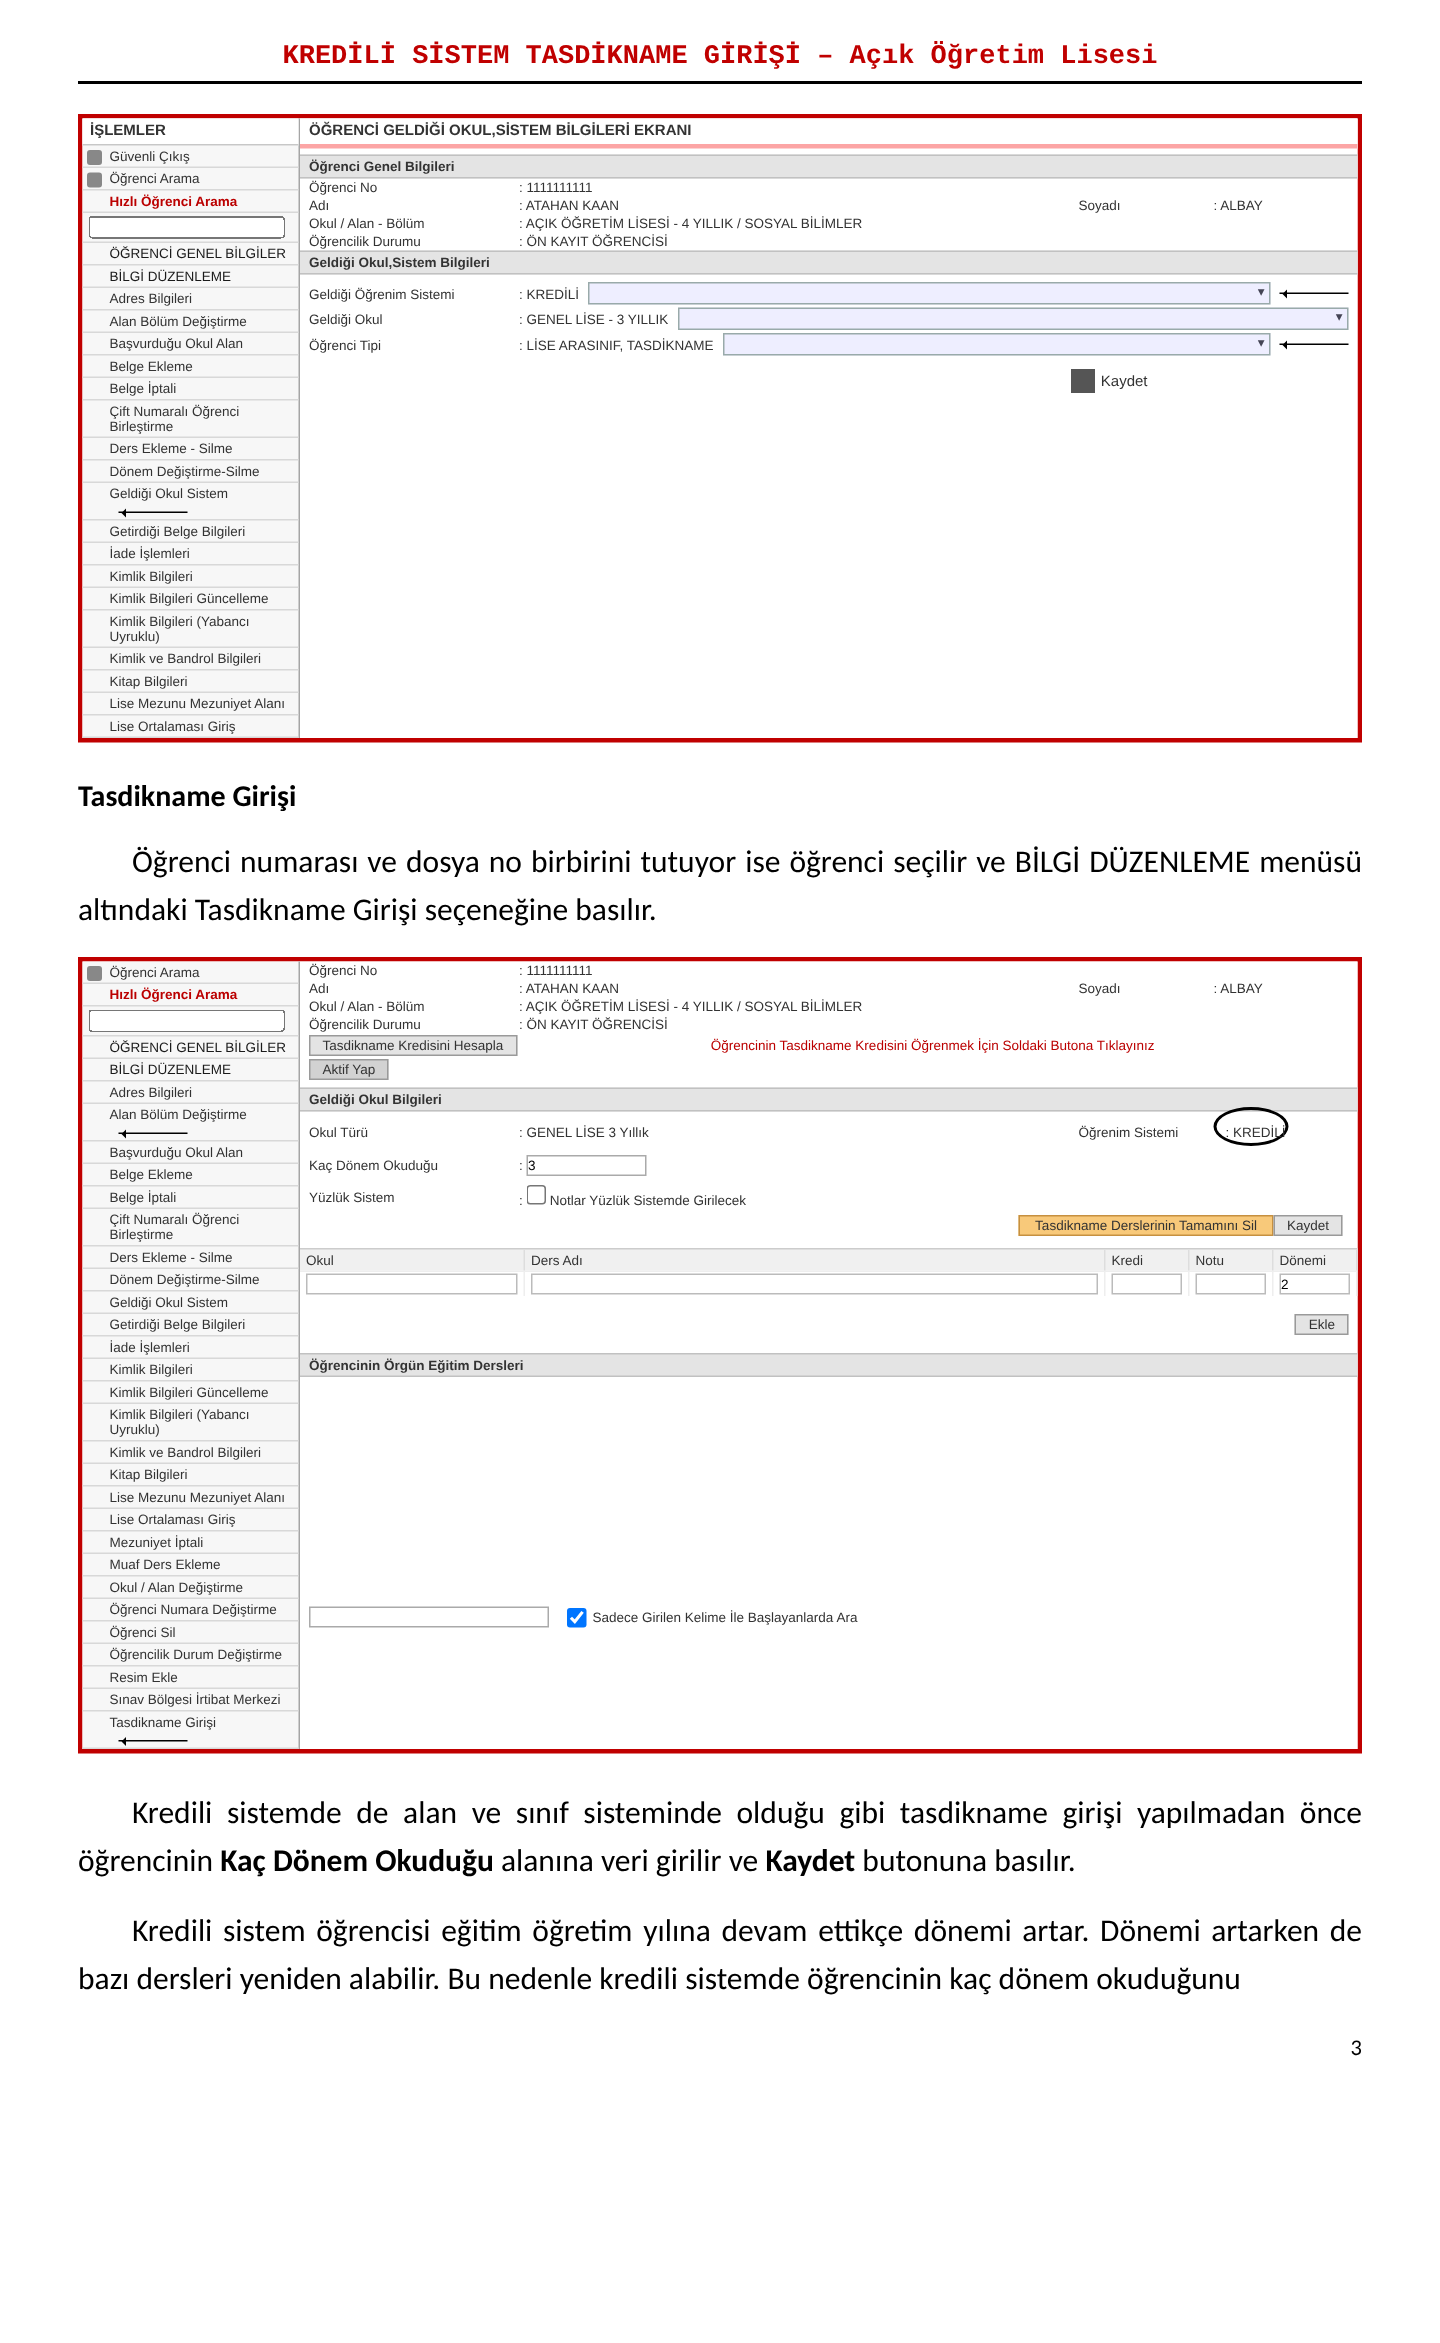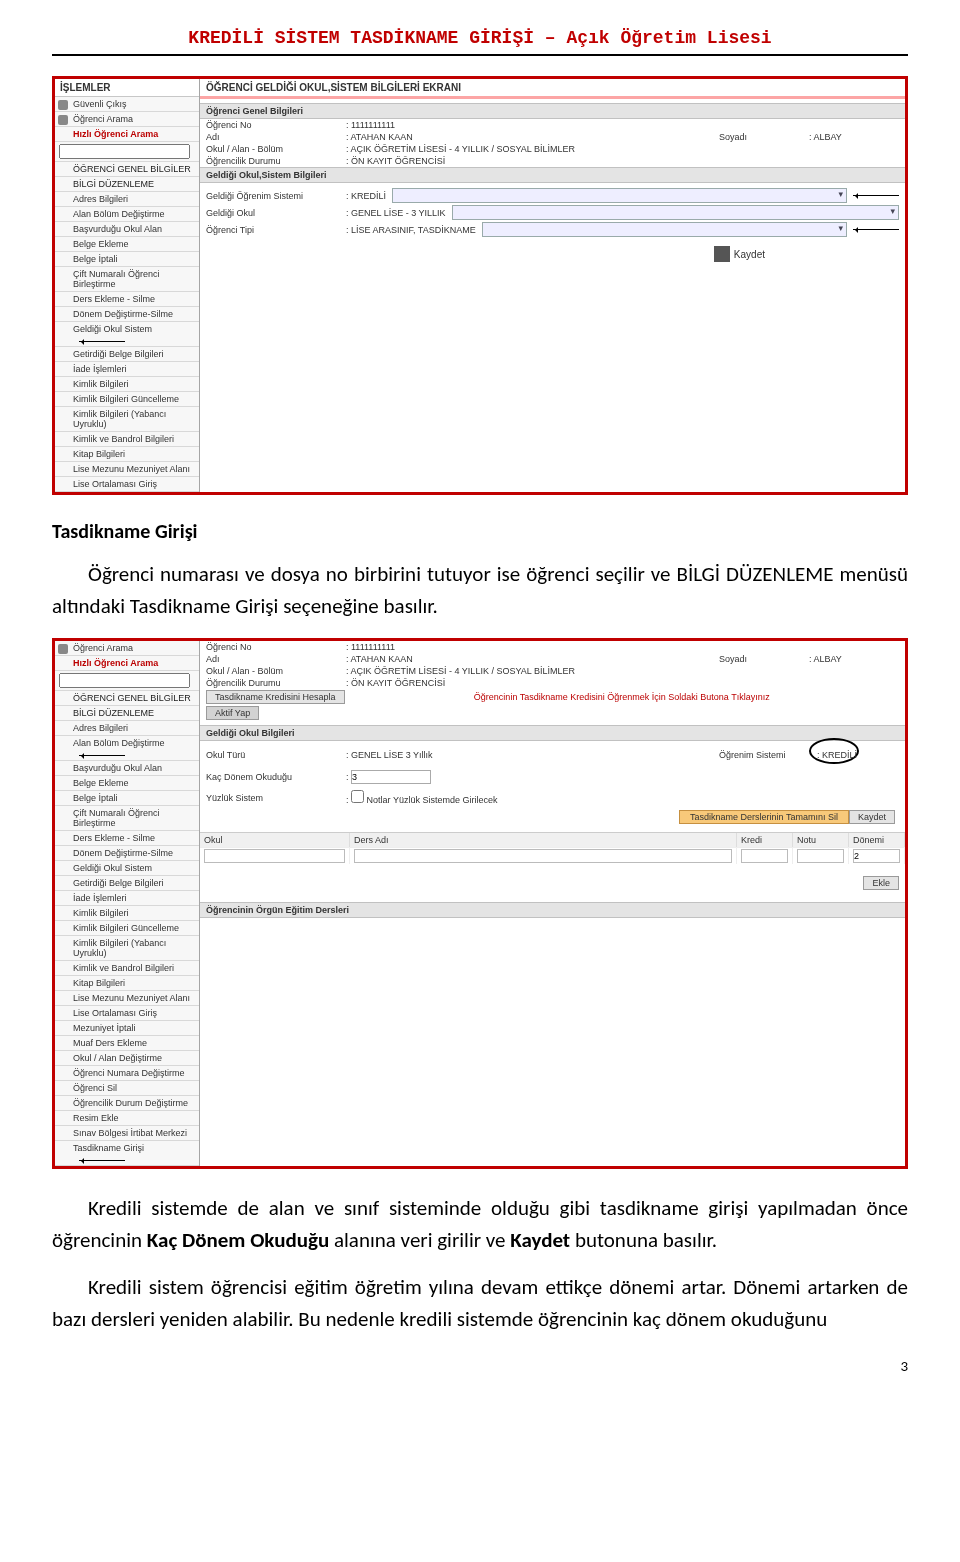--- a/index.html
+++ b/index.html
@@ -251,20 +251,25 @@
         <div class="trow">
           <div class="c-kodu" style="width:150px"><input style=""></div>
           <div class="c-ders" style="flex:1"><input style=""></div>
           <div class="c-kredi" style="width:56px"><input style=""></div>
           <div class="c-notu" style="width:56px"><input style=""></div>
           <div class="c-don" style="width:56px"><input value="2" style=""></div>
         </div>
         <div class="ekle-row"><span class="btn">Ekle</span></div>
         <div class="sep">Öğrencinin Örgün Eğitim Dersleri</div>
         <div style="height:150px"></div>
+        <div class="footer-search">
+          <input class="t" style="">
+          <input type="checkbox" class="c" checked="" style="">
+          <span>Sadece Girilen Kelime İle Başlayanlarda Ara</span>
+        </div>
       </div>
     </div>
   </div>
 
   <p class="section-para indent">
     <span>Kredili sistemde de alan ve sınıf sisteminde olduğu gibi tasdikname girişi yapılmadan önce öğrencinin </span><b>Kaç Dönem Okuduğu</b><span> alanına veri girilir ve </span><b>Kaydet</b><span> butonuna basılır.</span>
   </p>
   <p class="section-para indent">Kredili sistem öğrencisi eğitim öğretim yılına devam ettikçe dönemi artar. Dönemi artarken de bazı dersleri yeniden alabilir. Bu nedenle kredili sistemde öğrencinin kaç dönem okuduğunu</p>
 
   <div class="pagenum">3</div>

